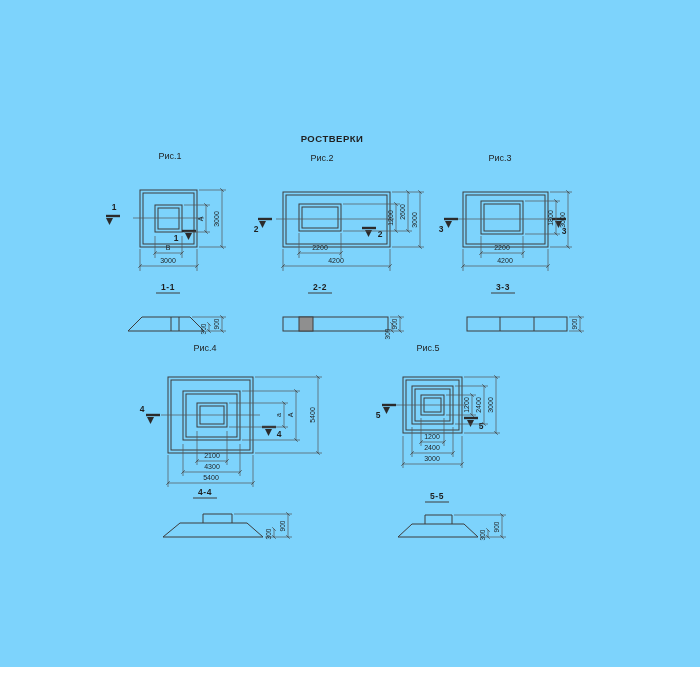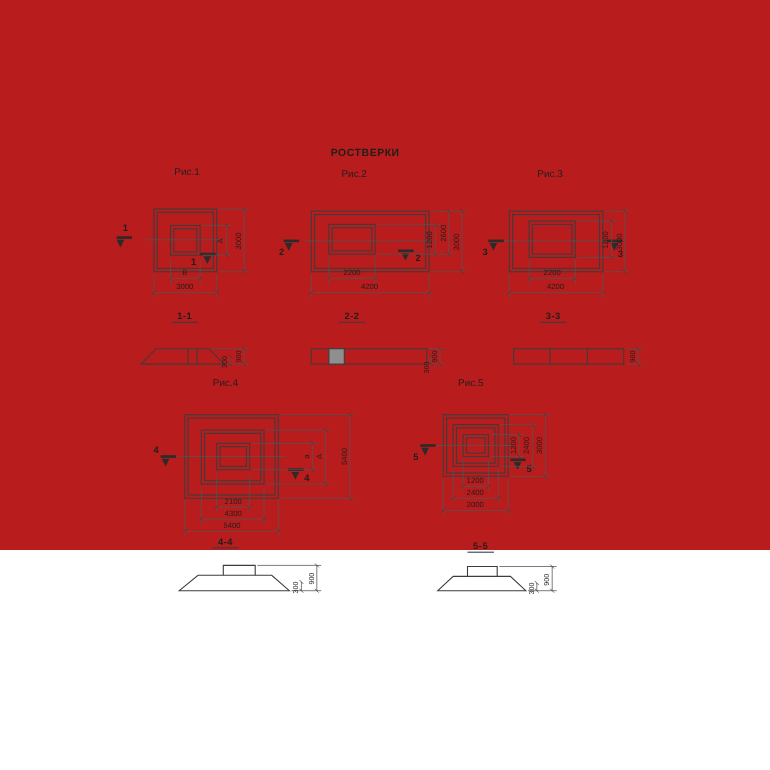--- a/index.html
+++ b/index.html
@@ -1,17 +1,17 @@
 <!DOCTYPE html>
 <html><head>
 <meta charset="utf-8">
 <style>
   html,body{margin:0;padding:0;background:#ffffff;width:700px;height:700px;overflow:hidden;}
   body{font-family:"Liberation Sans",sans-serif;}
-  #page{position:relative;width:700px;height:500px;background:#b91c1c;}
+  #page{position:relative;width:700px;height:667px;background:#7dd3fc;}
   svg{position:absolute;left:0;top:0;}
   
   .ln{stroke:#3c3c3c;stroke-width:1;fill:none;}
   .thin{stroke:#555555;stroke-width:0.7;fill:none;}
   .thick{stroke:#2b2b2b;stroke-width:2.4;fill:none;}
   .dim{stroke:#555555;stroke-width:0.7;fill:none;marker-start:url(#tk);marker-end:url(#tk);}
   .arr{fill:#2b2b2b;stroke:none;}
   text{font-family:"Liberation Sans",sans-serif;fill:#1f1f1f;font-size:7px;}
   .ttl{font-size:9.5px;font-weight:bold;letter-spacing:0.5px;}
   .cap{font-size:9px;}

